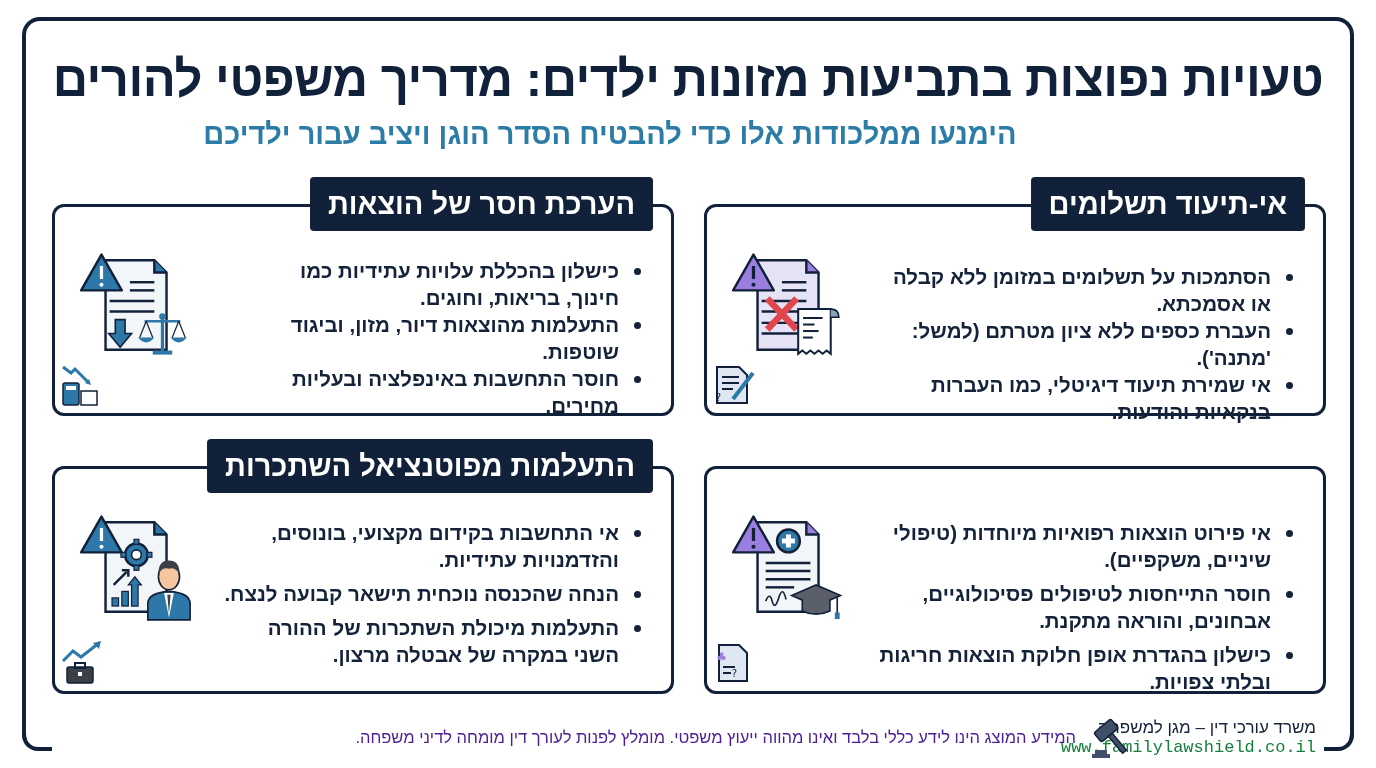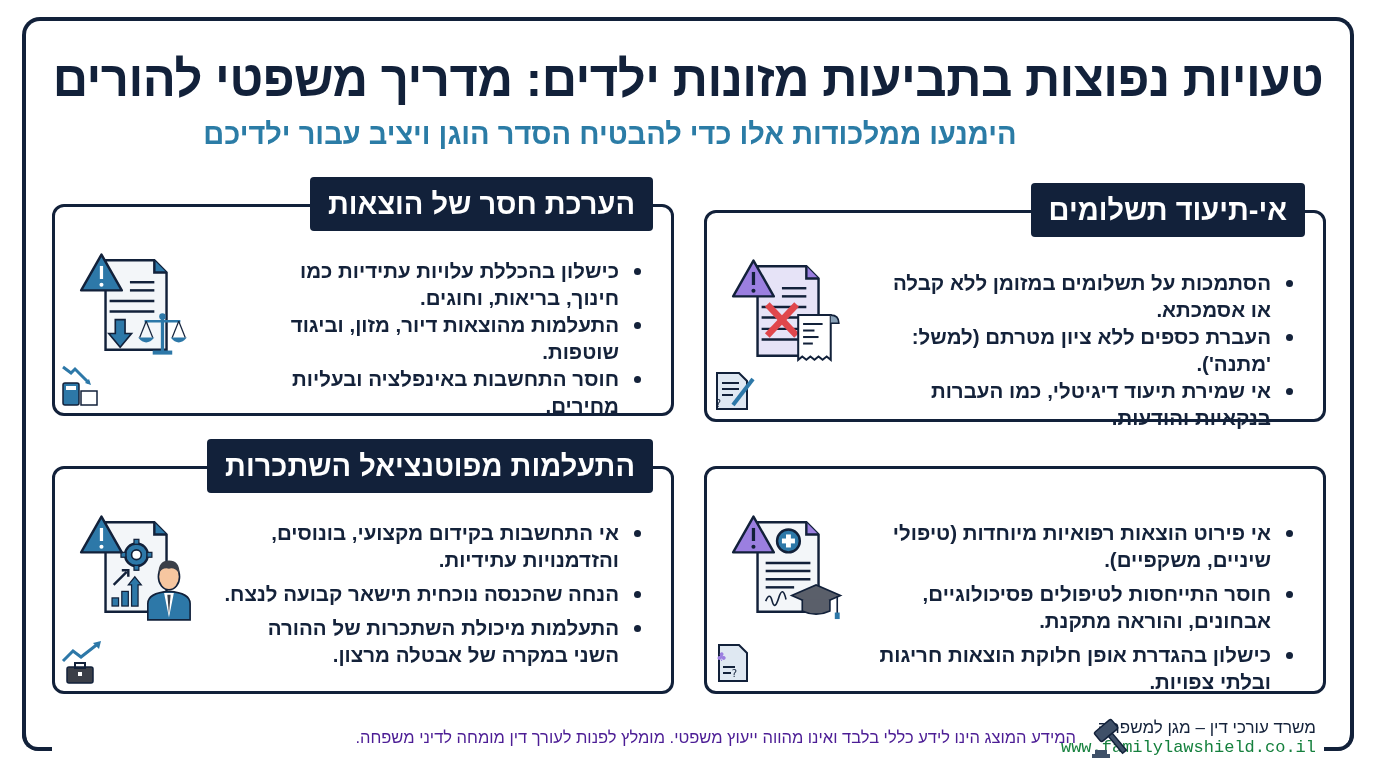--- a/index.html
+++ b/index.html
@@ -68,21 +68,21 @@
 </head>
 <body>
 
 <div class="frame"></div>
 <div class="frame-bottom-left"></div>
 <div class="frame-bottom-right"></div>
 
 <h1 class="title">טעויות נפוצות בתביעות מזונות ילדים: מדריך משפטי להורים</h1>
 <h2 class="subtitle">הימנעו ממלכודות אלו כדי להבטיח הסדר הוגן ויציב עבור ילדיכם</h2>
 
-<section class="card" style="left:704px; top:210px;">
+<section class="card" style="left:704px; top:204px;">
   <div class="card-tab purple"><span>אי-תיעוד תשלומים</span></div>
   <ul class="bullets" style="width:420px;margin-top:6px;">
     <li>הסתמכות על תשלומים במזומן ללא קבלה או אסמכתא.</li>
     <li>העברת כספים ללא ציון מטרתם (למשל: 'מתנה').</li>
     <li>אי שמירת תיעוד דיגיטלי, כמו העברות בנקאיות והודעות.</li>
   </ul>
   <svg class="main-icon" viewBox="0 0 150 140">
     <path d="M40 15 H100 L115 30 V125 H40 Z" fill="#e6e3f7" stroke="#12213a" stroke-width="3"></path>
     <path d="M100 15 V30 H115" fill="#9b7fe0" stroke="#12213a" stroke-width="3"></path>
     <g stroke="#12213a" stroke-width="3">

